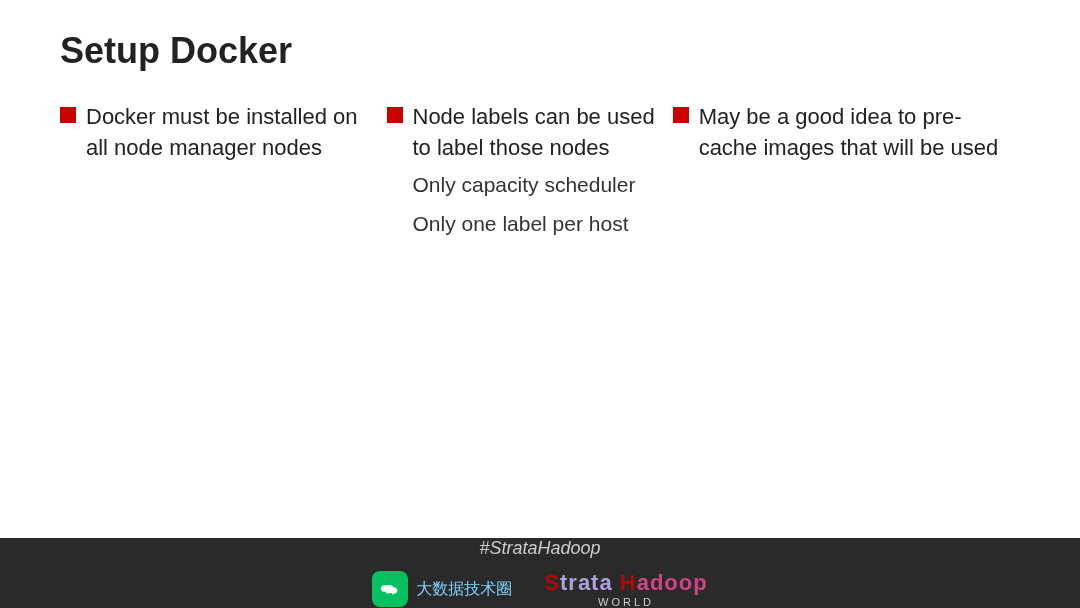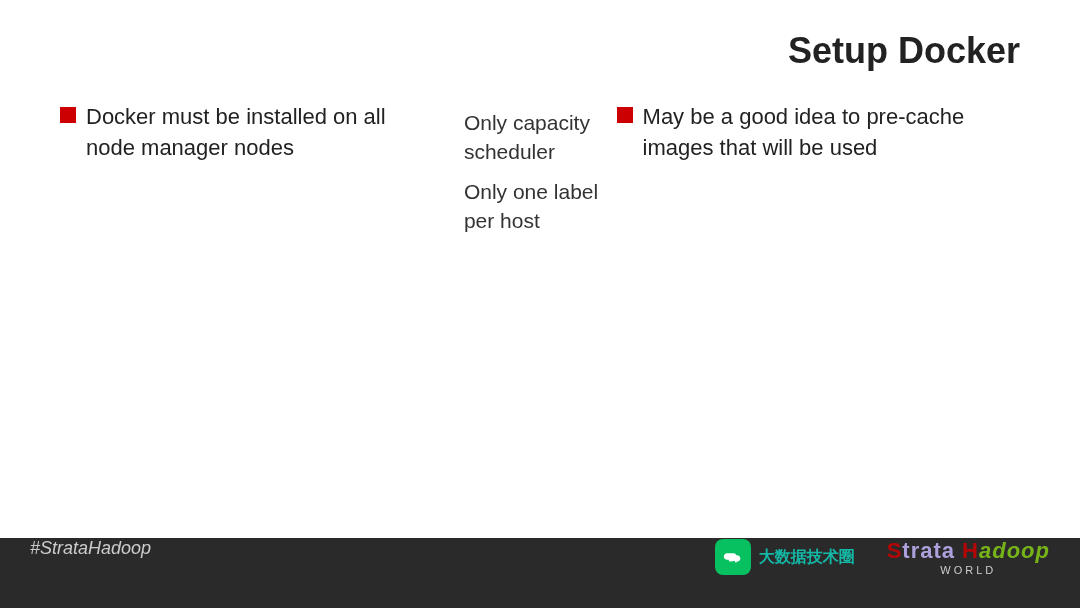--- a/index.html
+++ b/index.html
@@ -25,21 +25,21 @@
     }
 
     .slide-content {
       flex: 1;
       padding: 30px 60px 20px 60px;
       display: flex;
       flex-direction: column;
     }
 
     .slide-title {
-      text-align: right;
+      text-align: left;
       font-size: 36px;
       font-weight: bold;
       color: #222222;
       margin-bottom: 30px;
     }
 
     .bullet-list {
       list-style: none;
       display: flex;
       flex-direction: row;
@@ -81,24 +81,25 @@
       font-size: 21px;
       color: #333333;
       line-height: 1.4;
       padding: 2px 0;
     }
 
     .footer {
       background-color: #2a2a2a;
       height: 70px;
       display: flex;
-      align-items: flex-start;
+      align-items: center;
       justify-content: space-between;
       padding: 0 30px;
       flex-shrink: 0;
+      flex-direction: column;
     }
 
     .footer-hashtag {
       color: #cccccc;
       font-size: 18px;
       font-style: italic;
     }
 
     .footer-right {
       display: flex;
@@ -118,23 +119,23 @@
       background: #07c160;
       border-radius: 8px;
       display: flex;
       align-items: center;
       justify-content: center;
       color: white;
       font-size: 20px;
     }
 
     .wechat-text {
-      color: #14b8a6;
+      color: #7dd3fc;
       font-size: 16px;
-      font-weight: bold;
+      font-weight: normal;
     }
 
     .strata-logo {
       display: flex;
       flex-direction: column;
       align-items: center;
       margin-left: 20px;
     }
 
     .strata-logo-top {
@@ -160,20 +161,24 @@
     <div class="slide-title">Setup Docker</div>
 
     <ul class="bullet-list">
 
       <li class="bullet-item">
         <span class="bullet-marker"></span>
         <span class="bullet-text">Docker must be installed on all node manager nodes</span>
       </li>
 
       <li class="bullet-item" style="flex-direction: column; align-items: flex-start;">
+        <div style="display:flex; align-items: flex-start; width: 100%;">
+          <span class="bullet-marker"></span>
+          <span class="bullet-text">Node labels can be used to label those nodes</span>
+        </div>
         <ul class="sub-list">
           <li class="sub-item">Only capacity scheduler</li>
           <li class="sub-item">Only one label per host</li>
         </ul>
       </li>
 
       <li class="bullet-item">
         <span class="bullet-marker"></span>
         <span class="bullet-text">May be a good idea to pre-cache images that will be used</span>
       </li>
@@ -189,19 +194,19 @@
         <div class="wechat-icon">
           <svg width="22" height="22" viewBox="0 0 24 24" fill="white">
             <path d="M8.5 10c-.4 0-.8-.4-.8-.8s.3-.8.8-.8.8.4.8.8-.4.8-.8.8zm4.5 0c-.4 0-.8-.4-.8-.8s.3-.8.8-.8.8.4.8.8-.4.8-.8.8zm-4.5 7c-.3 0-.6-.2-.7-.5l-.5-1.5H5.5C3.6 15 2 13.4 2 11.5S3.6 8 5.5 8h7C14.4 8 16 9.6 16 11.5c0 1.8-1.4 3.3-3.2 3.5l.2.7c.1.3-.1.6-.4.7-.1.1-.2.1-.3.1zM15 18c-.1 0-.2 0-.3-.1-.3-.1-.5-.4-.4-.7l.2-.5c-1.5-.4-2.5-1.7-2.5-3.2 0-1.9 1.6-3.5 3.5-3.5h1c1.9 0 3.5 1.6 3.5 3.5S18.4 17 16.5 17H16l-.3 1c-.1.3-.4.5-.7.5z"></path>
           </svg>
         </div>
         <span class="wechat-text">大数据技术圈</span>
       </div>
 
       <div class="strata-logo">
         <span class="strata-logo-top">
-          <span style="color:#cc0000;">S</span><span style="color:#c4b5fd;">trata </span><span style="color:#cc0000;">H</span><span style="color:#84cc16;font-style:italic;">adoop</span>
+          <span style="color:#cc0000;">S</span><span style="color:#c4b5fd;">trata </span><span style="color:#cc0000;">H</span><span style="color:#ec4899;">adoop</span>
         </span>
         <span class="strata-logo-sub">WORLD</span>
       </div>
     </div>
   </div>
 </div>
 
 </body></html>

